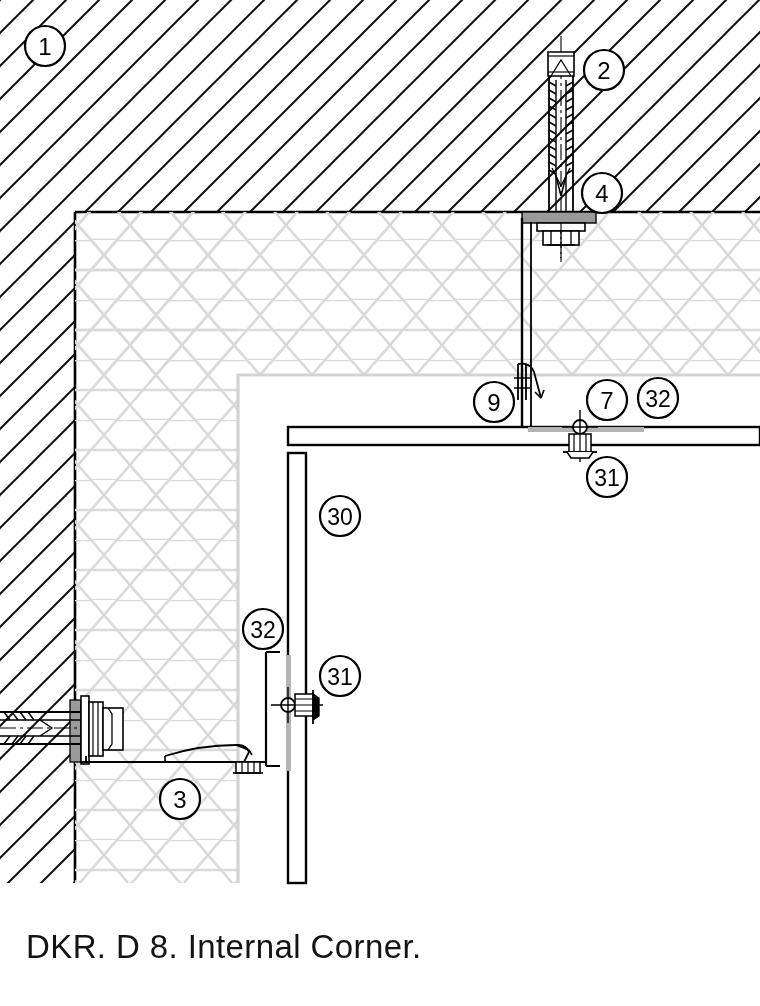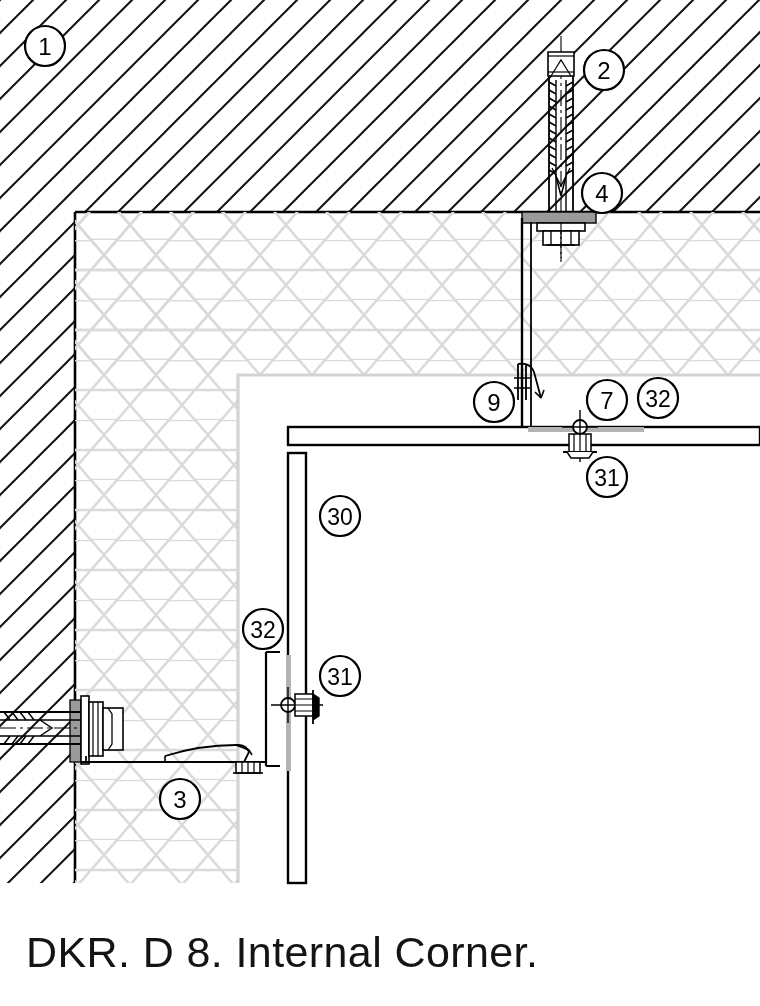--- a/index.html
+++ b/index.html
@@ -26,21 +26,21 @@
     top: 0;
     width: 760px;
     height: 900px;
     display: block;
   }
   .caption {
     position: absolute;
     left: 26px;
     top: 928px;
     font-family: "Liberation Sans", sans-serif;
-    font-size: 43px;
+    font-size: 33px;
     font-weight: 500;
     letter-spacing: 0.4px;
     color: #141414;
     white-space: nowrap;
   }
   
 </style>
 </head>
 <body>
 

